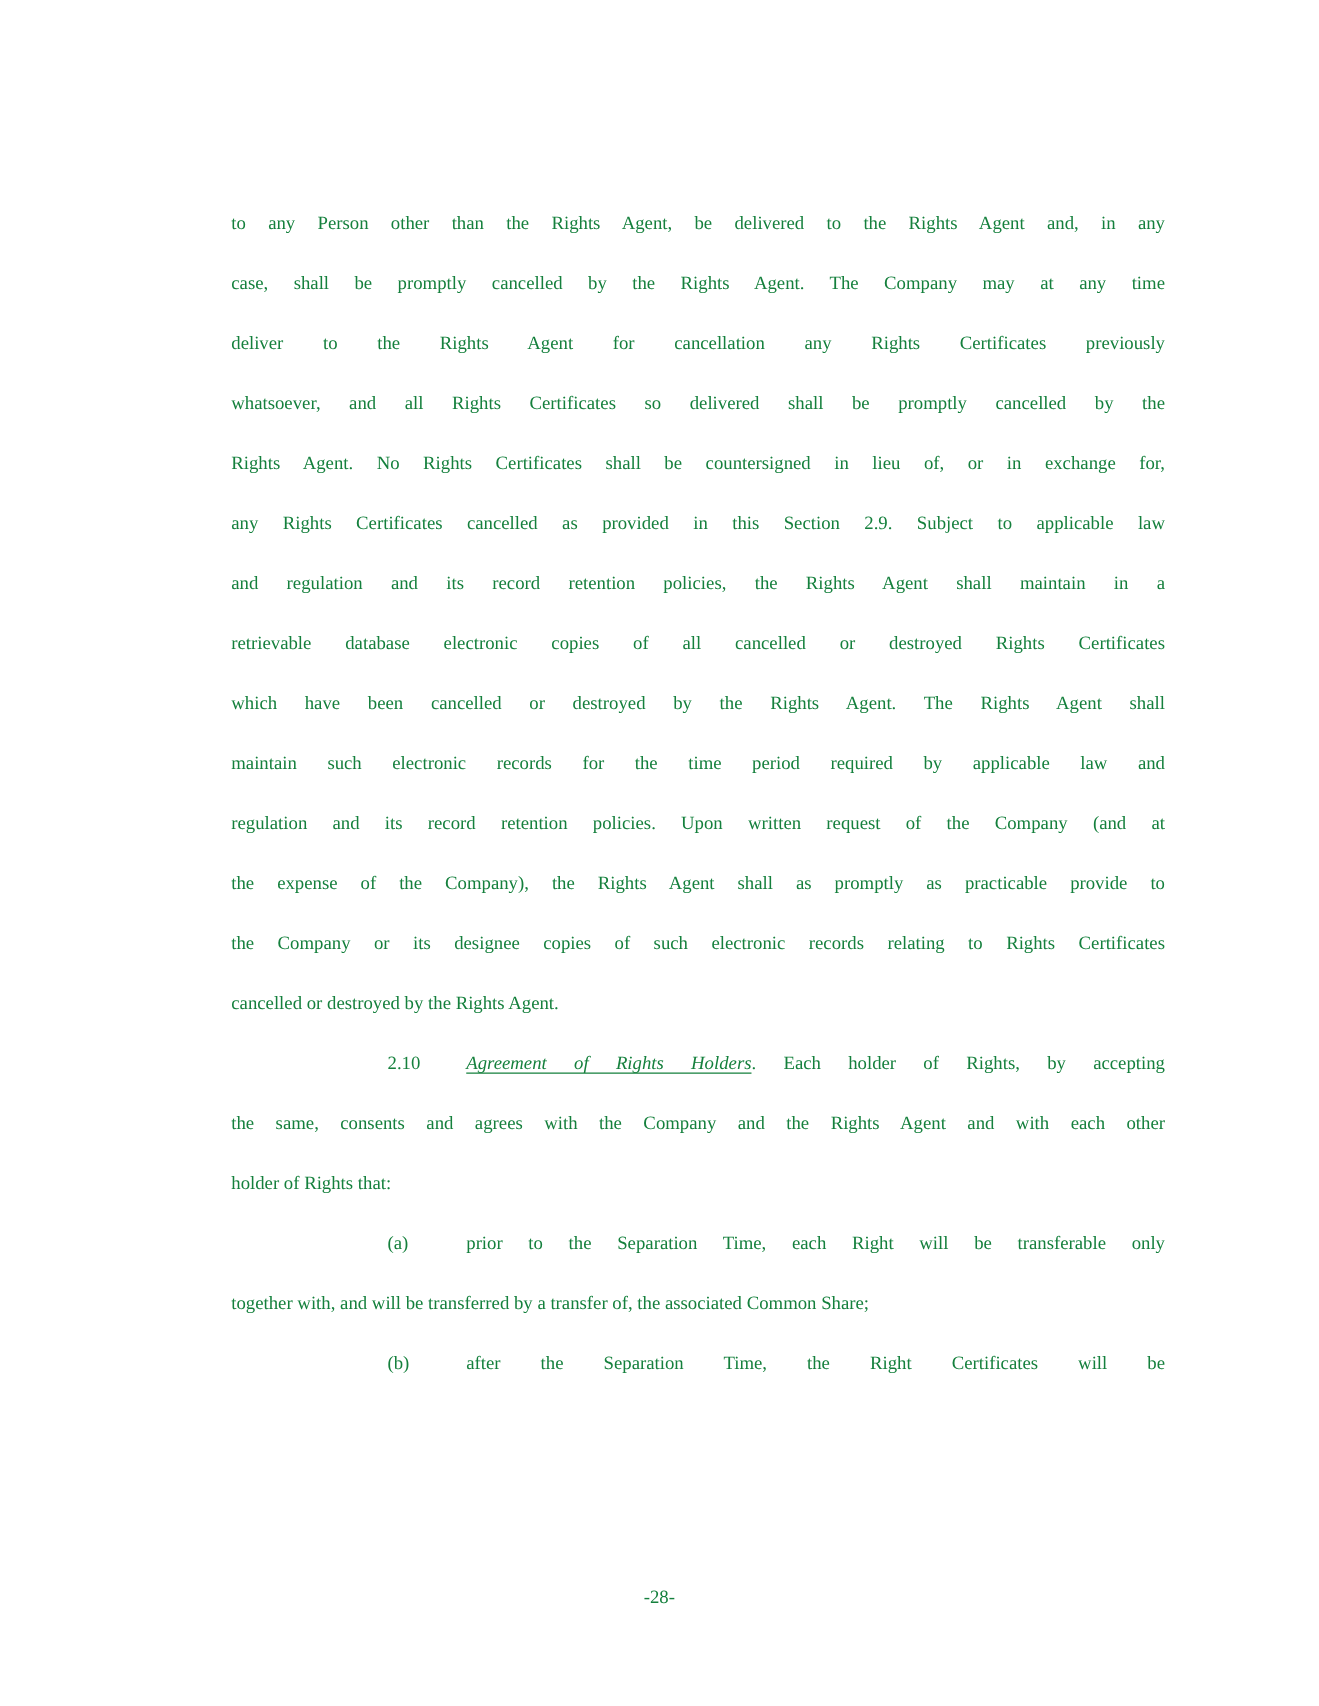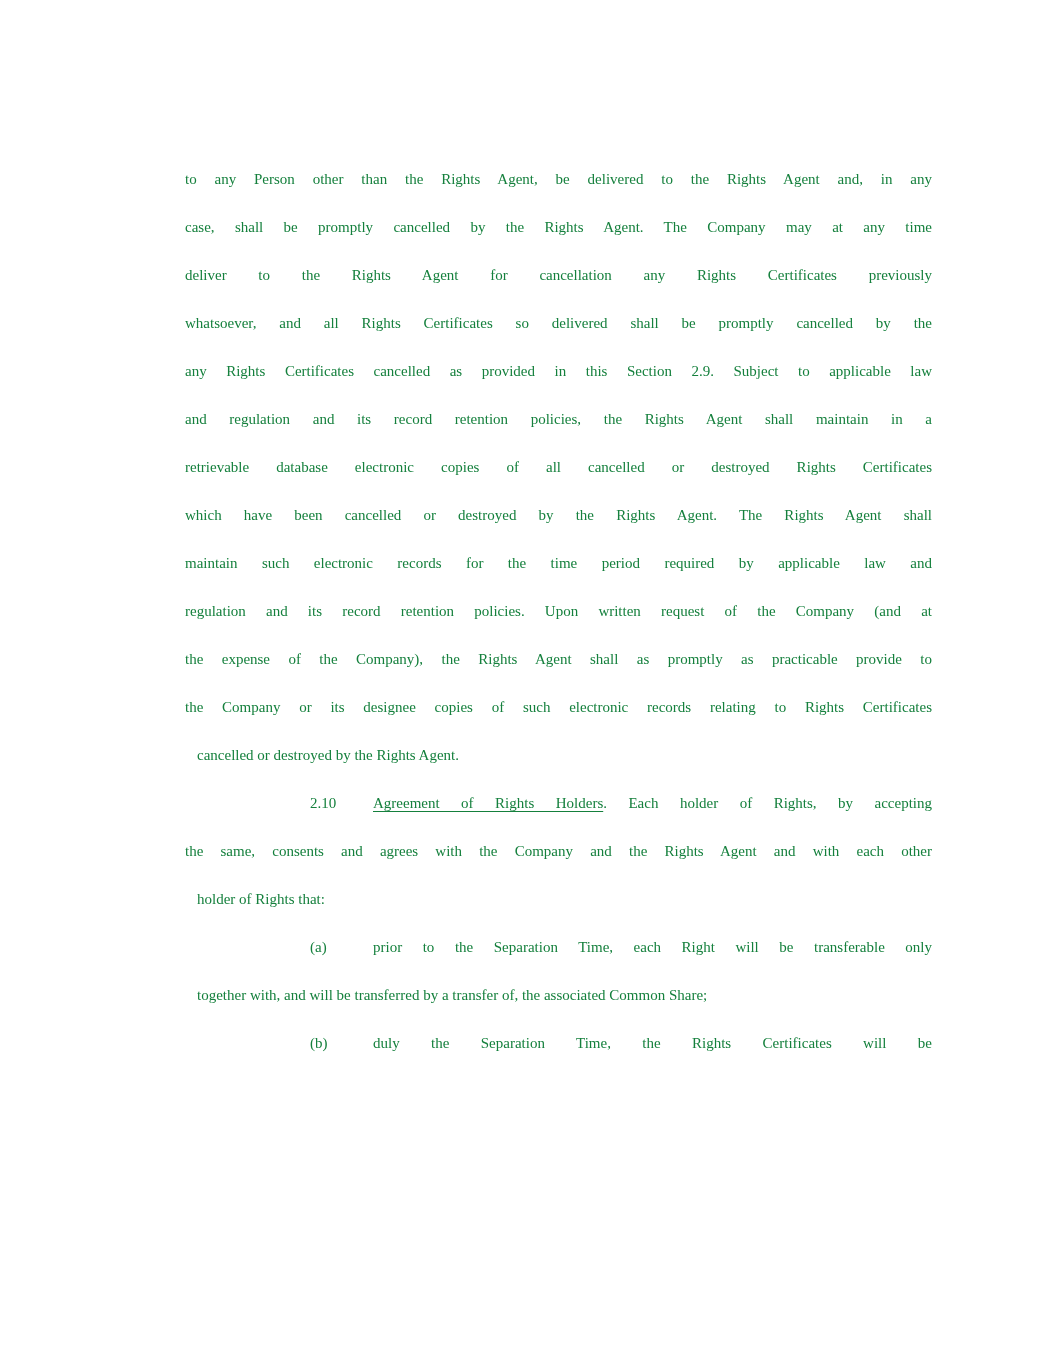--- a/index.html
+++ b/index.html
@@ -21,58 +21,60 @@
   }
   .line {
     height: 48px;
     line-height: 48px;
     white-space: normal;
     overflow: visible;
   }
   
   .j { text-align: justify; text-align-last: justify; }
   
-  .l { text-align: left; text-align-last: left; margin-left: 12px; }
+  .l { text-align: left; text-align-last: left; }
   .indent { display: inline-block; width: 125px; height: 1px; }
   .num { display: inline-block; width: 63px; height: 1px; line-height: 48px; vertical-align: baseline; }
   .num { height: auto; }
-  .u { text-decoration: underline; text-underline-offset: 3px; }
+  .u { text-decoration: underline; text-underline-offset: 3px; font-style: italic; }
   .footer {
     position: absolute;
     top: 1270px;
     left: 0;
     width: 1055px;
     text-align: center;
     line-height: normal;
   }
 </style>
 </head>
 <body>
 
 <div class="page">
   <div class="content">
 
     <div class="line j">to any Person other than the Rights Agent, be delivered to the Rights Agent and, in any</div>
     <div class="line j">case, shall be promptly cancelled by the Rights Agent.  The Company may at any time</div>
     <div class="line j">deliver to the Rights Agent for cancellation any Rights Certificates previously</div>
     <div class="line j">whatsoever, and all Rights Certificates so delivered shall be promptly cancelled by the</div>
+    <div class="line j">Rights Agent.  No Rights Certificates shall be countersigned in lieu of, or in exchange for,</div>
     <div class="line j">any Rights Certificates cancelled as provided in this Section 2.9.  Subject to applicable law</div>
     <div class="line j">and regulation and its record retention policies, the Rights Agent shall maintain in a</div>
     <div class="line j">retrievable database electronic copies of all cancelled or destroyed Rights Certificates</div>
     <div class="line j">which have been cancelled or destroyed by the Rights Agent.  The Rights Agent shall</div>
     <div class="line j">maintain such electronic records for the time period required by applicable law and</div>
     <div class="line j">regulation and its record retention policies.  Upon written request of the Company (and at</div>
     <div class="line j">the expense of the Company), the Rights Agent shall as promptly as practicable provide to</div>
     <div class="line j">the Company or its designee copies of such electronic records relating to Rights Certificates</div>
     <div class="line l">cancelled or destroyed by the Rights Agent.</div>
 
     <div class="line j"><span class="indent"></span><span class="num">2.10</span><span class="u">Agreement of Rights Holders</span><span>.  Each holder of Rights, by accepting</span></div>
     <div class="line j">the same, consents and agrees with the Company and the Rights Agent and with each other</div>
     <div class="line l">holder of Rights that:</div>
 
     <div class="line j"><span class="indent"></span><span class="num">(a)</span><span>prior to the Separation Time, each Right will be transferable only</span></div>
     <div class="line l">together with, and will be transferred by a transfer of, the associated Common Share;</div>
 
-    <div class="line j"><span class="indent"></span><span class="num">(b)</span><span>duly the Separation Time, the Rights Certificates will be</span></div>
+    <div class="line j"><span class="indent"></span><span class="num">(b)</span><span>after the Separation Time, the Right Certificates will be</span></div>
 
   </div>
 
+  <div class="footer">-28-</div>
 </div>
 
 </body></html>

